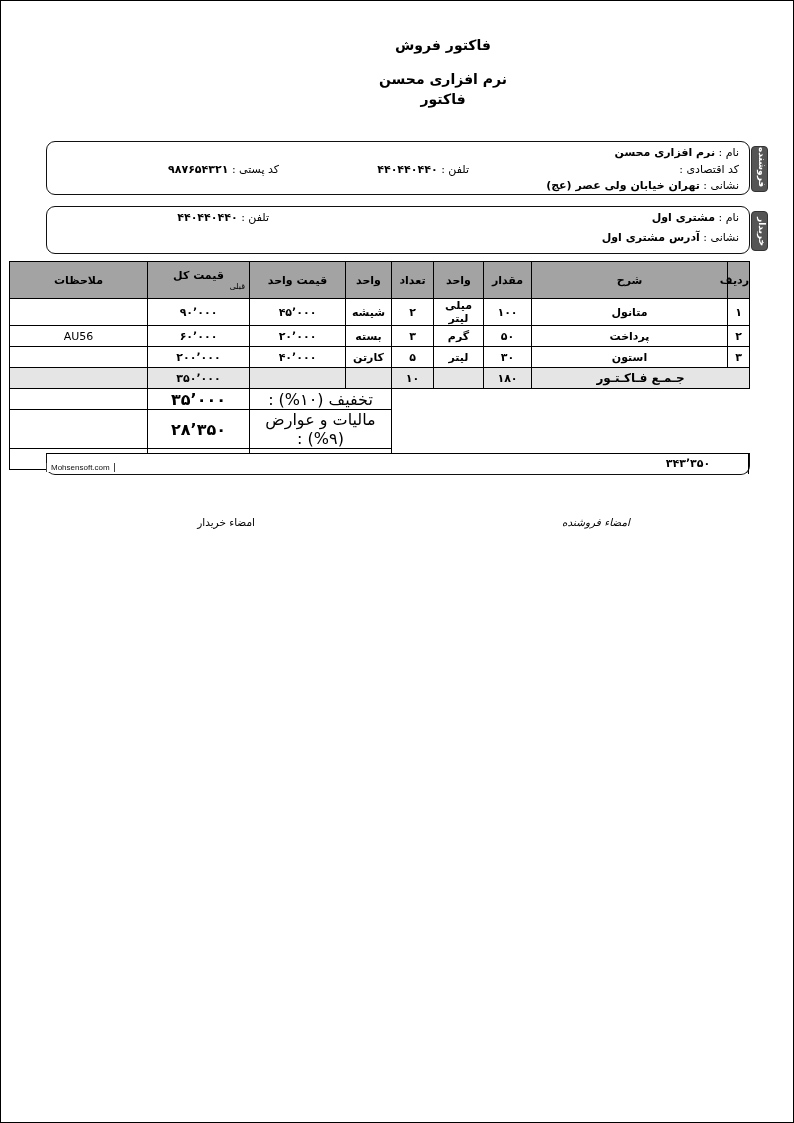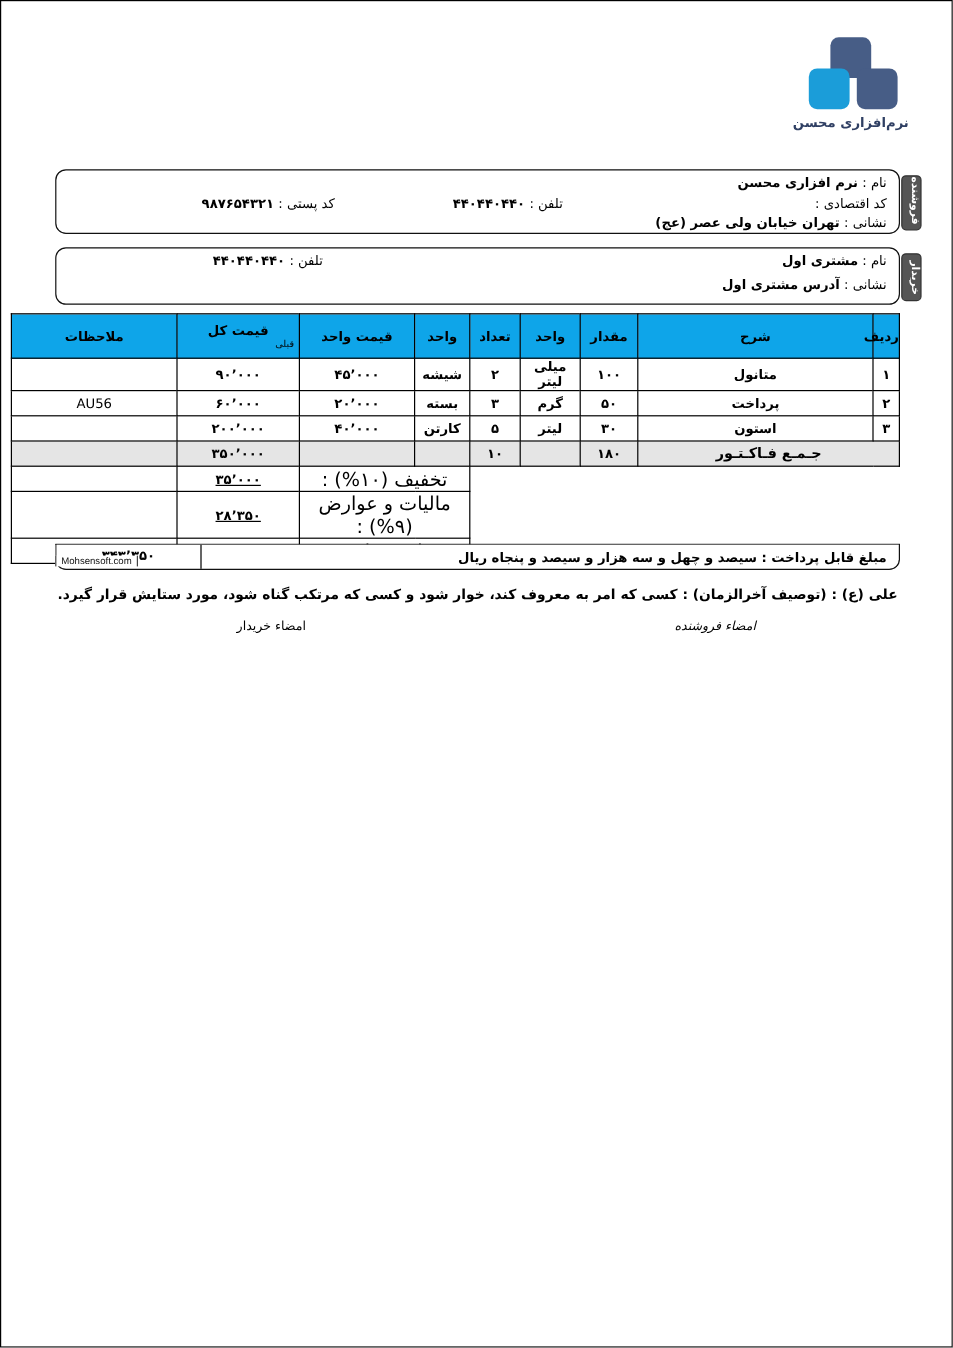--- a/index.html
+++ b/index.html
@@ -170,21 +170,21 @@
     table-layout: fixed;
   }
   table.items th, table.items td {
     border: 1px solid #000;
     padding: 0;
     height: 20px;
     text-align: center;
     vertical-align: middle;
   }
   table.items thead th {
-    background: #0ea5e9;
+    background: #a3a3a3;
     font-weight: bold;
     height: 36px;
     font-size: 11px;
   }
   .th-sub { display:block; font-size: 8px; font-weight: normal; text-align: right; padding-right: 4px;}
   td.desc { text-align: right; padding-right: 8px; font-weight: bold; }
   td.num  { text-align: center; font-weight: bold; }
   td.money{ text-align: left; padding-left: 16px; font-weight: bold; letter-spacing: .5px;}
   td.note { text-align: left; padding-left: 14px; }
   .col-row  { width: 22px; }
@@ -204,22 +204,21 @@
   .adj-text {
     text-align: right;
     padding-right: 8px;
     font-weight: normal;
     font-size: 16px;
   }
   .adj-val {
     text-align: left;
     padding-left: 16px;
     font-weight: bold;
-    font-size: 11px;
-    text-decoration: underline;
+    font-size: 16px;
   }
   .blankcell { border: none !important; }
 
   
   .payable {
     position: absolute;
     left: 45px;
     right: 45px;
     top: 452px;
     height: 22px;
@@ -281,29 +280,26 @@
   .sign-seller { position: absolute; right: 120px; font-style: italic; }
 </style>
 </head>
 <body>
 
 <div class="page">
  <div class="sheet">
 
   <div class="header">
 
-    <div class="logo-block">
-      <div class="logo-mark">
-        <div class="logo-sq sq-top"></div>
-        <div class="logo-sq sq-right"></div>
-        <div class="logo-sq sq-cyan"></div>
-      </div>
-      <div class="logo-text">نرم‌افزاری محسن</div>
+
+    <div class="title-block">
+      <div class="title-main">فاکتور فروش</div>
+      <div class="title-sub">نرم افزاری محسن</div>
+      <div class="title-sub" style="margin-top:0">فاکتور</div>
     </div>
-
 
   </div>
 
   <div class="party party-seller">
     <div class="party-tab tab-seller">فروشنده</div>
     <div class="party-body">
       <div class="p-line s-name">
         <span class="lbl">نام :</span>
         <span class="val">نرم افزاری محسن</span>
       </div>
@@ -435,25 +431,23 @@
           <td class="blankcell" colspan="5"></td>
           <td class="adj-text" colspan="2">مانده قبلی :</td>
           <td class="adj-val">۰</td>
           <td></td>
         </tr>
       </tbody>
     </table>
   </div>
 
   <div class="payable">
-    <div class="p-text">مبلغ قابل پرداخت : سیصد و چهل و سه هزار و سیصد و پنجاه ریال</div>
     <div class="p-amt">۳۴۳٬۳۵۰</div>
   </div>
   <div class="brandmark">Mohsensoft.com</div>
 
-  <div class="quote">علی (ع) : (توصیف آخرالزمان) : کسی که امر به معروف کند، خوار شود و کسی که مرتکب گناه شود، مورد ستایش قرار گیرد.</div>
   <div class="signs">
     <span class="sign-buyer">امضاء خریدار</span>
     <span class="sign-seller">امضاء فروشنده</span>
   </div>
 
  </div>
 </div>
 
 </body></html>

